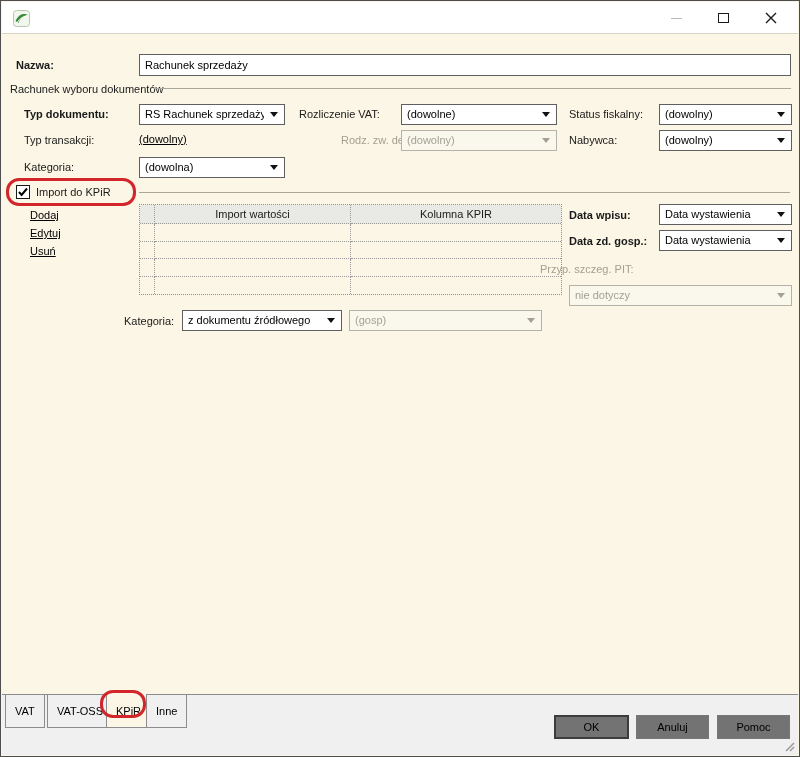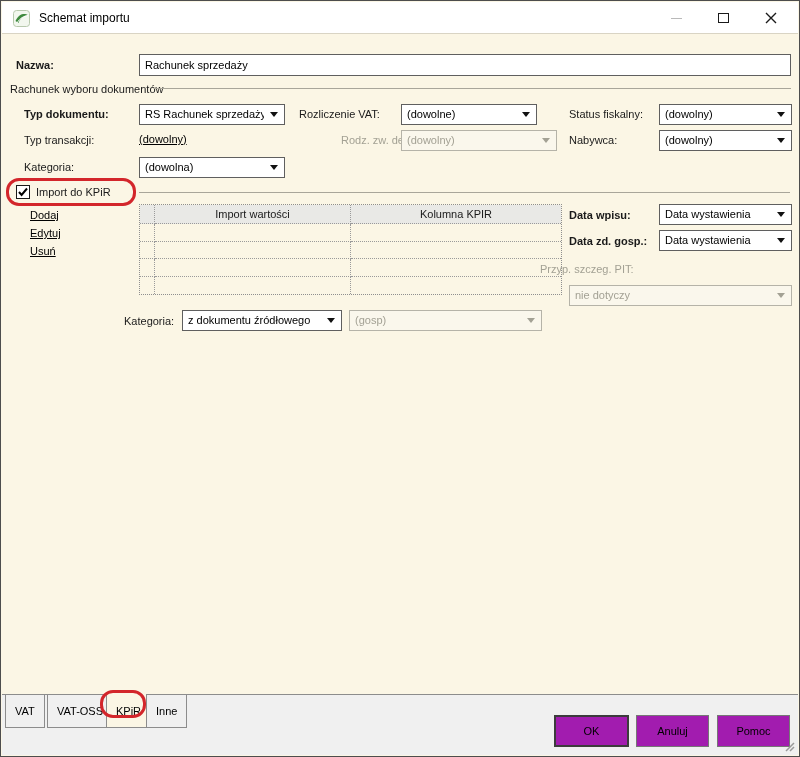--- a/index.html
+++ b/index.html
@@ -67,40 +67,39 @@
     position:absolute; left:1px; right:1px; bottom:1px; height:61px;
     background:#f0f0f0; border-top:1px solid #8c8c8c;
   }
   .tab {
     position:absolute; top:-1px; height:20px; background:#f0f0f0;
     border:1px solid #8c8c8c; font-size:11px; color:#000;
     display:flex; align-items:center; justify-content:center; padding:16px 9px;
   }
   .tab.sel { background:#FBF6E5; border-top-color:#FBF6E5; }
   .btn {
-    position:absolute; top:20px; height:32px; background:#a21caf;
+    position:absolute; top:20px; height:24px; background:#737373;
     border:1px solid #767676; font-size:11px; color:#000;
     display:flex; align-items:center; justify-content:center;
     font-family:"Liberation Sans", sans-serif;
   }
   .btn.default { border:2px solid #3c3c3c; }
   .grip { position:absolute; right:3px; bottom:3px; }
 </style>
 </head>
 <body>
 
 <div class="window">
 
   <div class="titlebar">
     <svg class="app-icon" viewBox="0 0 17 17">
       <rect x="0.5" y="0.5" width="16" height="16" rx="3" fill="#f2f7ee" stroke="#b7c9ad"></rect>
       <path d="M2.5 11 C6 3, 12 3, 15 5 C11 6, 7 8, 5.5 13 Z" fill="#3E8A3E"></path>
       <path d="M4 13 C7 8, 11 6, 15 5.5" stroke="#ffffff" stroke-width="1" fill="none"></path>
     </svg>
-    <div class="title">Schemat importu</div>
     <div class="winbtns">
       <div class="winbtn">
           <div class="glyph-min"></div>
         </div>
       <div class="winbtn">
           <div class="glyph-max"></div>
         </div>
       <div class="winbtn">
         <svg width="12" height="12" viewBox="0 0 12 12">
           <path d="M1 1 L11 11 M11 1 L1 11" stroke="#1a1a1a" stroke-width="1.4"></path>
@@ -117,21 +116,21 @@
     <div class="lbl" style="left:8px; top:48px;">Rachunek wyboru dokumentów</div>
     <div class="groupline" style="left:152px; top:53px; width:637px;"></div>
 
     <div class="lbl b" style="left:22px; top:73px;">Typ dokumentu:</div>
     <div class="combo" style="left:137px; top:69px; width:146px;">
       <span class="ct">RS Rachunek sprzedaży</span>
       <span class="arr"></span>
     </div>
 
     <div class="lbl" style="left:297px; top:73px;">Rozliczenie VAT:</div>
-    <div class="combo" style="left:399px; top:69px; width:136px;">
+    <div class="combo" style="left:399px; top:69px; width:156px;">
       <span class="ct">(dowolne)</span>
       <span class="arr"></span>
     </div>
 
     <div class="lbl" style="left:567px; top:73px;">Status fiskalny:</div>
     <div class="combo" style="left:657px; top:69px; width:133px;">
       <span class="ct">(dowolny)</span>
       <span class="arr"></span>
     </div>
 

